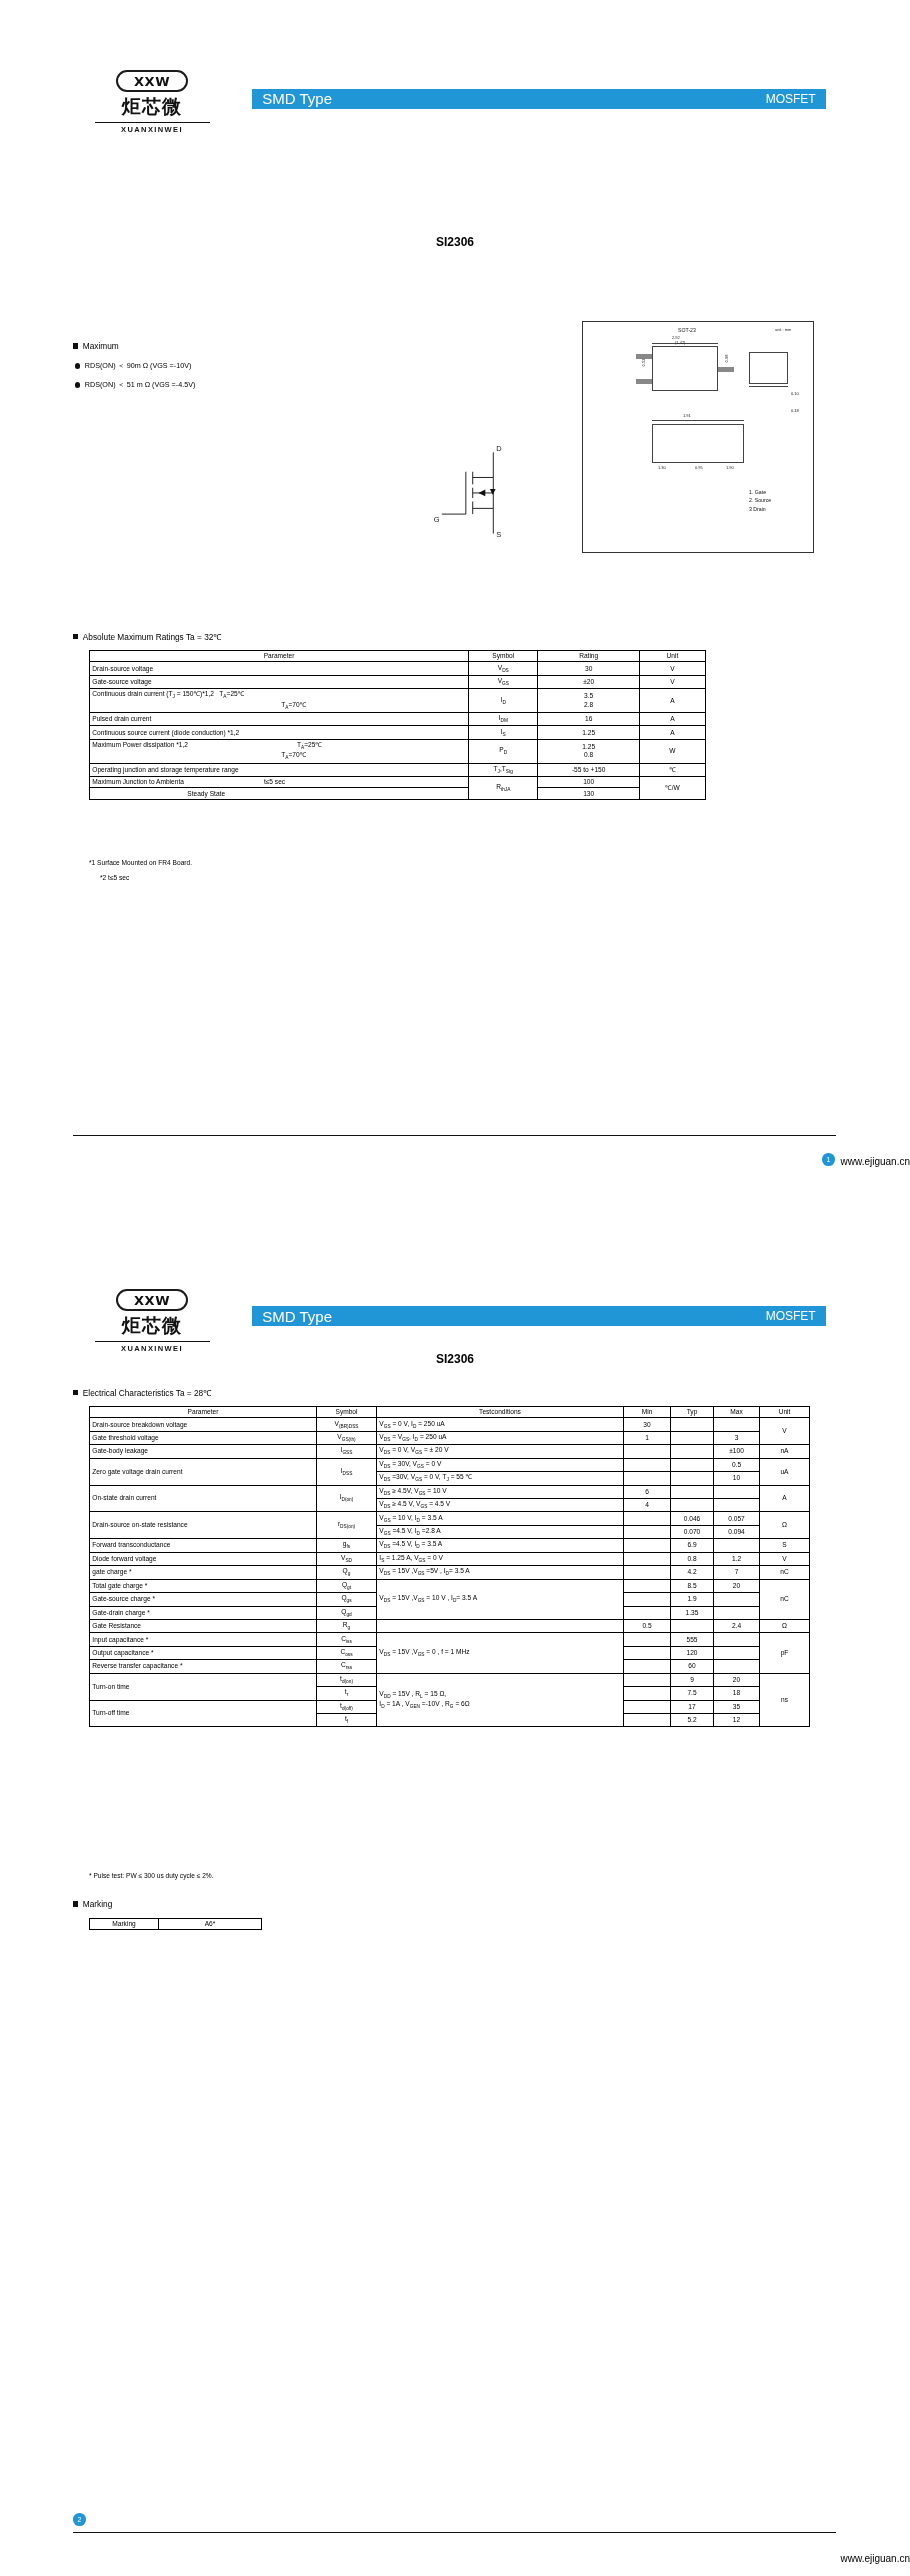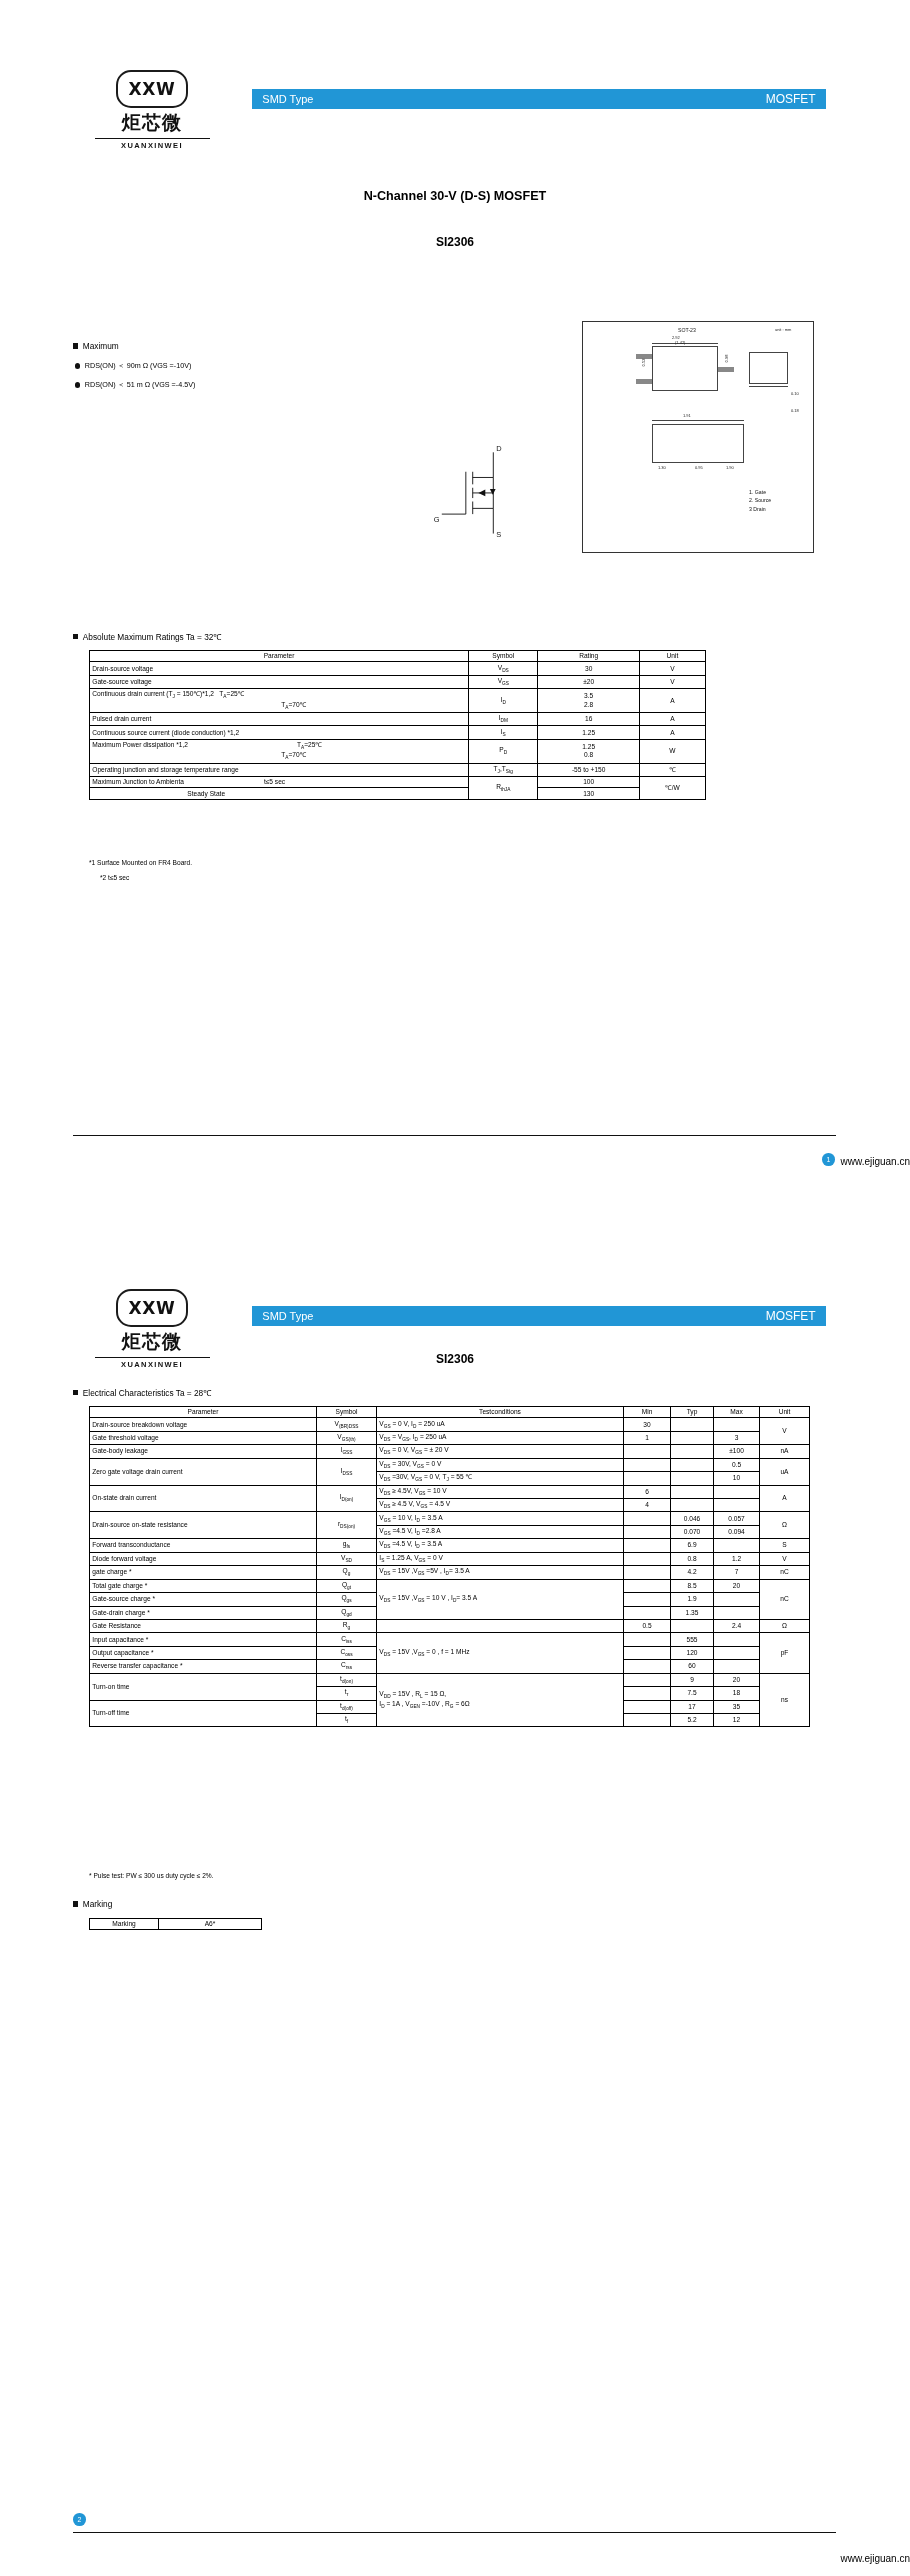--- a/index.html
+++ b/index.html
@@ -16,28 +16,28 @@
     height:1288px;
     box-sizing:border-box;
     overflow:hidden;
   }
   .logo-wrap{
     position:absolute;
     width:132px;
     text-align:center;
   }
   .logo-mark{
-    width:72px;height:38px;
+    width:72px;height:22px;
     margin:0 auto;
     border-radius:15px;
     border:2.9px solid #1b1b1b;
     display:flex;align-items:center;justify-content:center;
     font-family:"DejaVu Sans", sans-serif;
     font-weight:bold;
-    font-size:17px;
+    font-size:13px;
     letter-spacing:0.6px;
     color:#111;
     box-sizing:border-box;
   }
   .logo-cn{
     font-family:"DejaVu Sans", sans-serif;
     font-size:19px;
     font-weight:bold;
     letter-spacing:1.1px;
     margin-top:2.3px;
@@ -58,21 +58,21 @@
     height:19.5px;
     background:#2196d6;
     color:#fff;
     display:flex;
     align-items:center;
     justify-content:space-between;
     padding:0 10.3px;
     box-sizing:border-box;
     font-size:12px;
   }
-  .blue-bar .left{font-size:11px;}
+  .blue-bar .left{font-size:15px;}
   .blue-bar .right{font-size:12px;}
 
   .doc-title{
     position:absolute;
     width:100%;
     text-align:center;
     font-size:12.6px;
     font-weight:bold;
   }
   .doc-part{
@@ -194,21 +194,20 @@
     <div class="logo-cn">炬芯微</div>
     <div class="logo-sep"></div>
     <div class="logo-en">XUANXINWEI</div>
   </div>
 
   <div class="blue-bar" style="left:252px; top:89px; width:574px;">
     <span class="left">SMD Type</span>
     <span class="right">MOSFET</span>
   </div>
 
-  <div class="doc-title" style="top:189px;">N-Channel 30-V (D-S) MOSFET</div>
   <div class="doc-part" style="top:235px;">SI2306</div>
 
   <div class="sect" style="left:73px; top:341px;">
     <span class="sq"></span>
     <span>Maximum</span>
   </div>
   <div class="bullet-line" style="left:75px; top:361px;">
     <span class="dot"></span>
     <span>RDS(ON) ＜ 90m Ω  (VGS =-10V)</span>
   </div>

